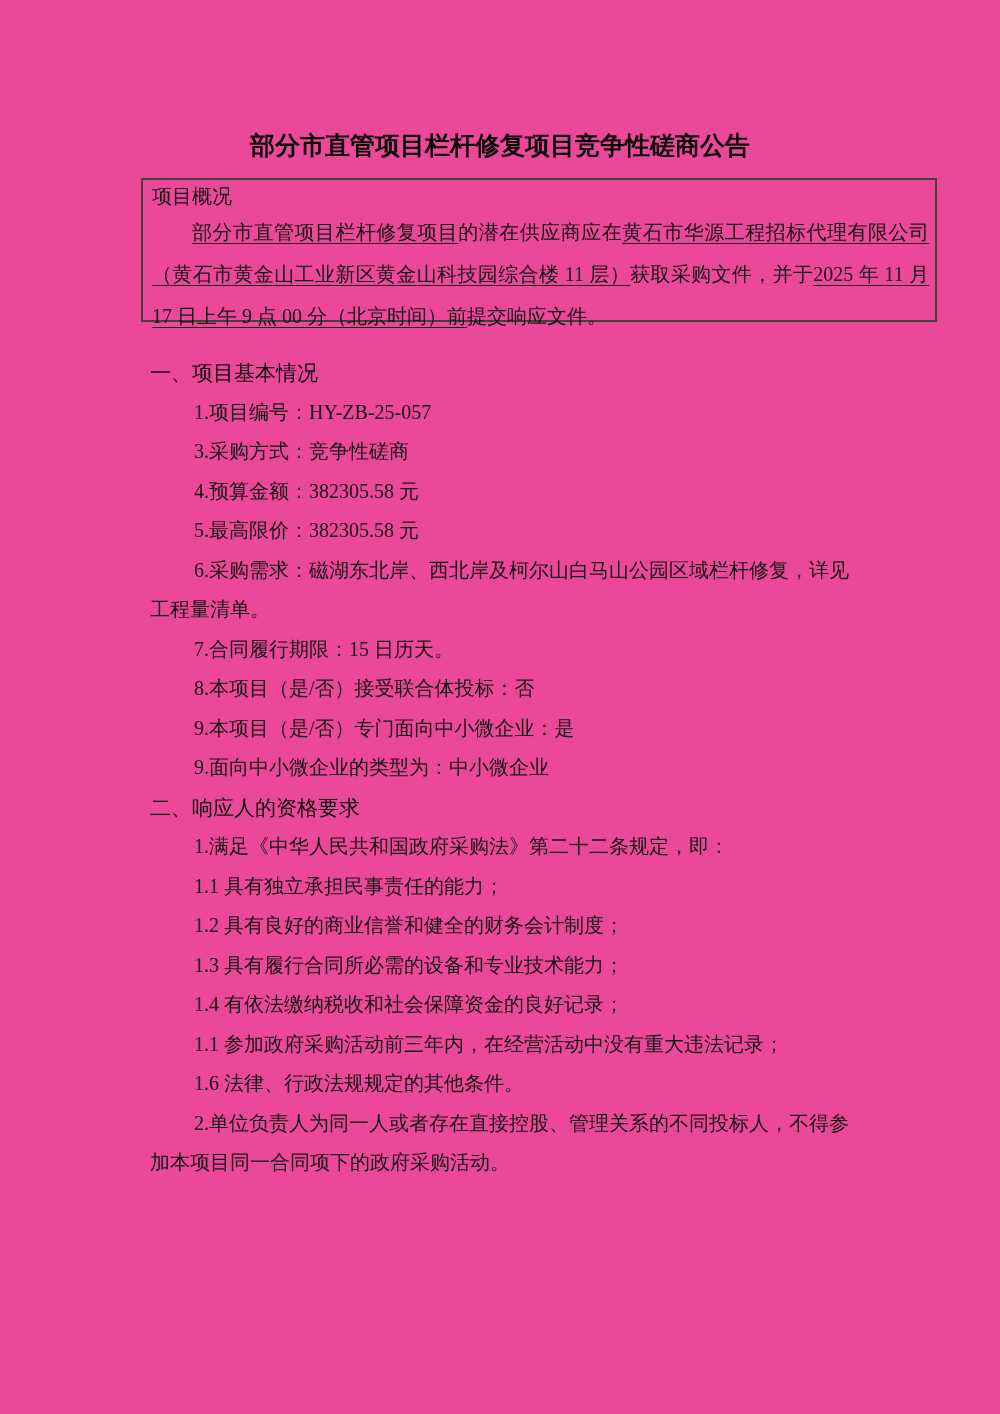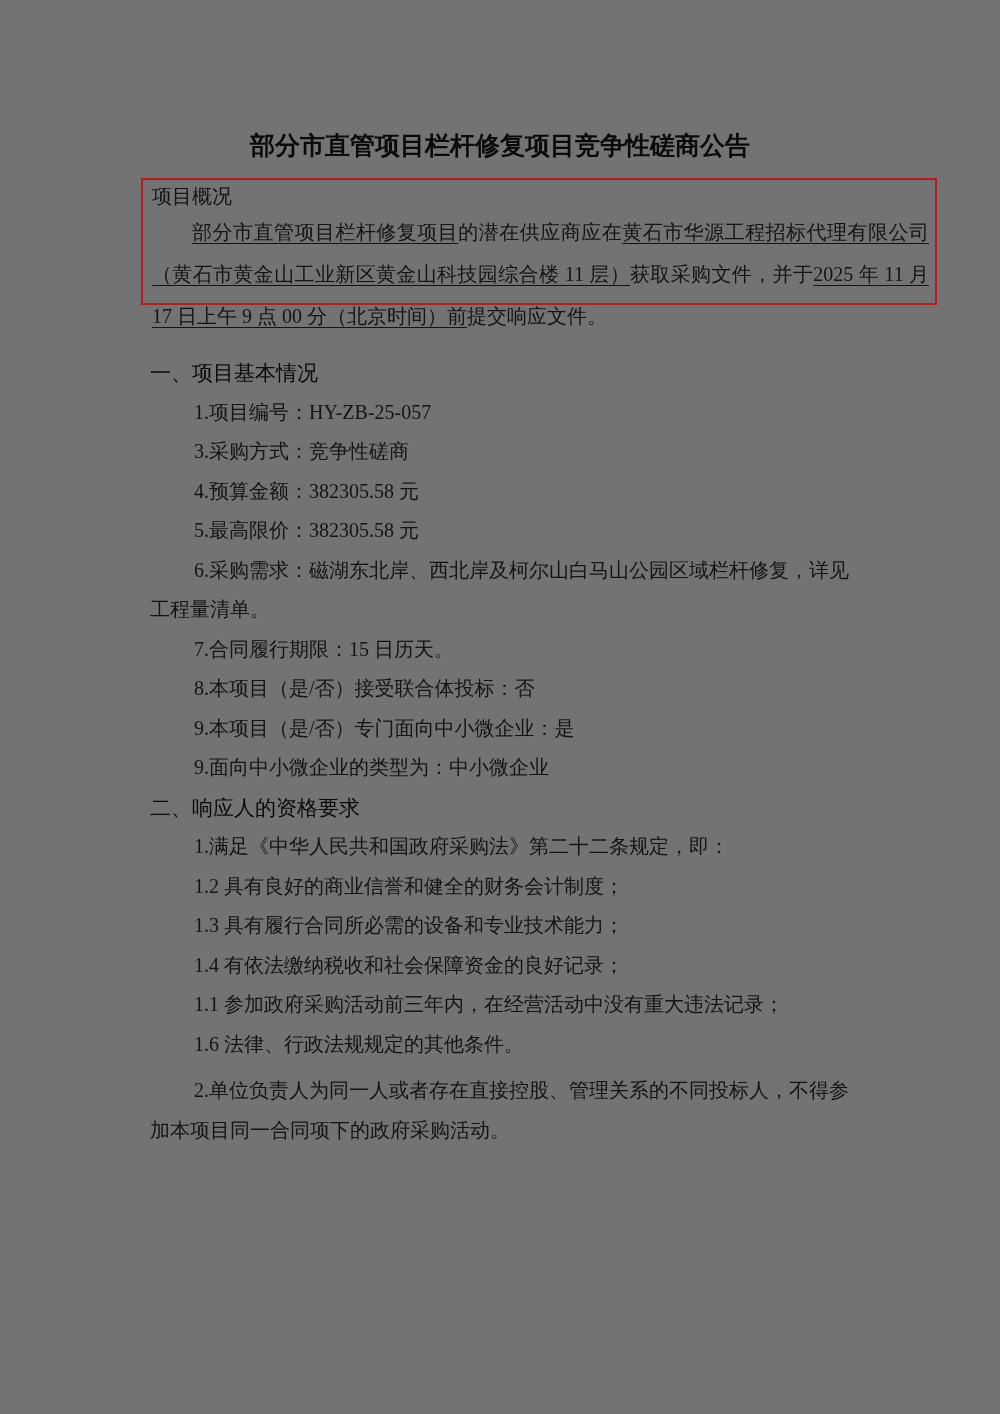--- a/index.html
+++ b/index.html
@@ -5,40 +5,40 @@
   html, body { margin: 0; padding: 0; }
   body {
     width: 1000px; height: 1414px;
     background: #ffffff;
     font-family: "Liberation Serif", "DejaVu Serif", serif;
     color: #111111;
   }
   .page {
     position: relative;
     width: 1000px; height: 1414px;
-    background: #737373;
+    background: #ec4899;
     overflow: hidden;
   }
   .doc-title {
     position: absolute;
     top: 129px; left: 0;
     width: 100%;
     text-align: center;
     font-size: 25px;
     font-weight: 700;
     letter-spacing: 0px;
     line-height: 34px;
     color: #0a0a0a;
   }
   .overview-box {
     position: absolute;
     left: 141px; top: 178px;
-    width: 796px; height: 127px;
+    width: 796px; height: 144px;
     box-sizing: border-box;
-    border: 2px solid #b91c1c;
+    border: 2px solid #404040;
     padding: 0 6px 0 9px;
   }
   .box-label {
     font-size: 20px;
     line-height: 30px;
     margin-top: 1px;
     color: #141414;
   }
   .box-para { width: 100%; }
   .box-line {
@@ -60,21 +60,21 @@
     white-space: nowrap;
     color: #141414;
   }
   .doc-body .item .line.first { text-indent: 44px; }
   .doc-body .heading .line {
     font-family: "Liberation Sans", "DejaVu Sans", sans-serif;
     font-size: 21px;
     font-weight: 400;
     color: #0a0a0a;
   }
-  .doc-body .gap { margin-top: 7px; }
+  .doc-body .gap { }
 </style>
 </head>
 <body>
 
 <div class="page">
 
   <div class="doc-title">部分市直管项目栏杆修复项目竞争性磋商公告</div>
 
   <div class="overview-box">
     <div class="box-label">项目概况</div>
@@ -117,20 +117,23 @@
       <div class="item">
         <div class="line first">9.面向中小微企业的类型为：中小微企业</div>
       </div>
       <div class="heading">
         <div class="line">二、响应人的资格要求</div>
       </div>
       <div class="item">
         <div class="line first">1.满足《中华人民共和国政府采购法》第二十二条规定，即：</div>
       </div>
       <div class="item">
+        <div class="line first">1.1 具有独立承担民事责任的能力；</div>
+      </div>
+      <div class="item">
         <div class="line first">1.2 具有良好的商业信誉和健全的财务会计制度；</div>
       </div>
       <div class="item">
         <div class="line first">1.3 具有履行合同所必需的设备和专业技术能力；</div>
       </div>
       <div class="item">
         <div class="line first">1.4 有依法缴纳税收和社会保障资金的良好记录；</div>
       </div>
       <div class="item">
         <div class="line first">1.1 参加政府采购活动前三年内，在经营活动中没有重大违法记录；</div>

